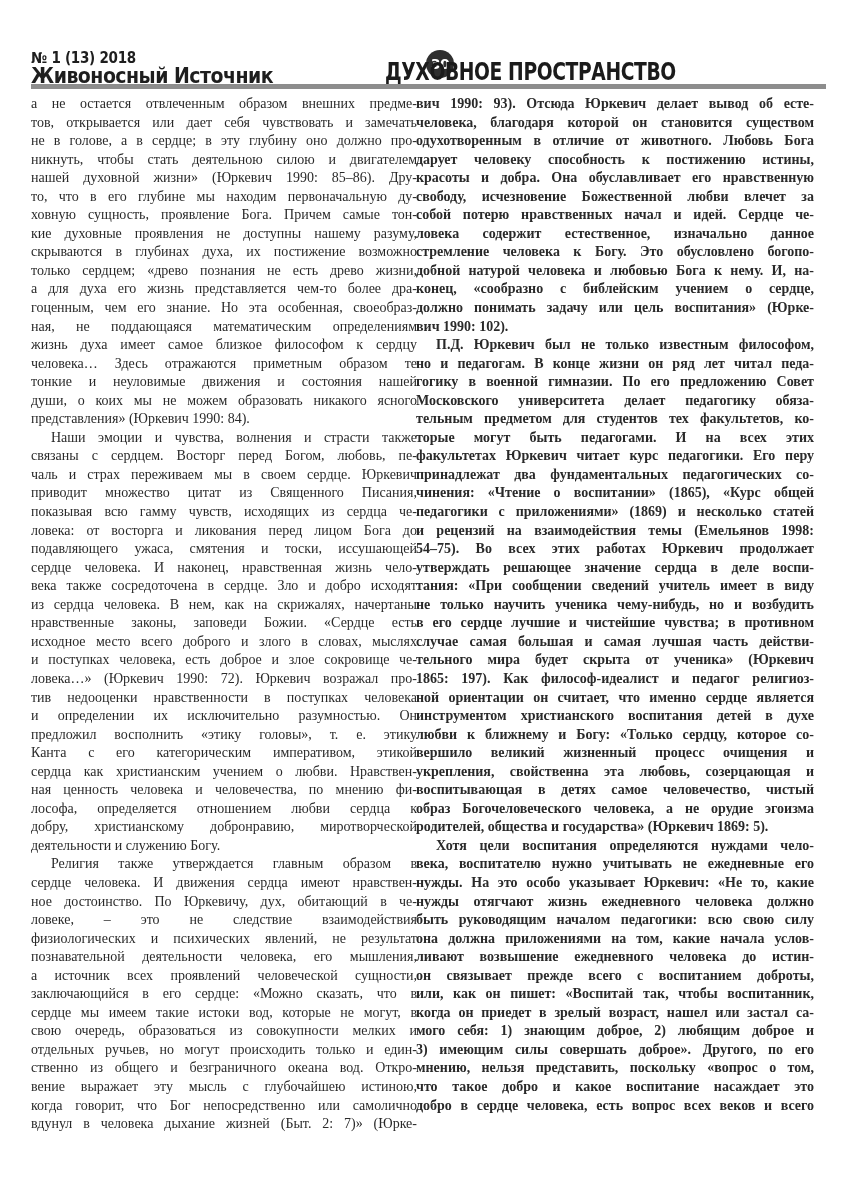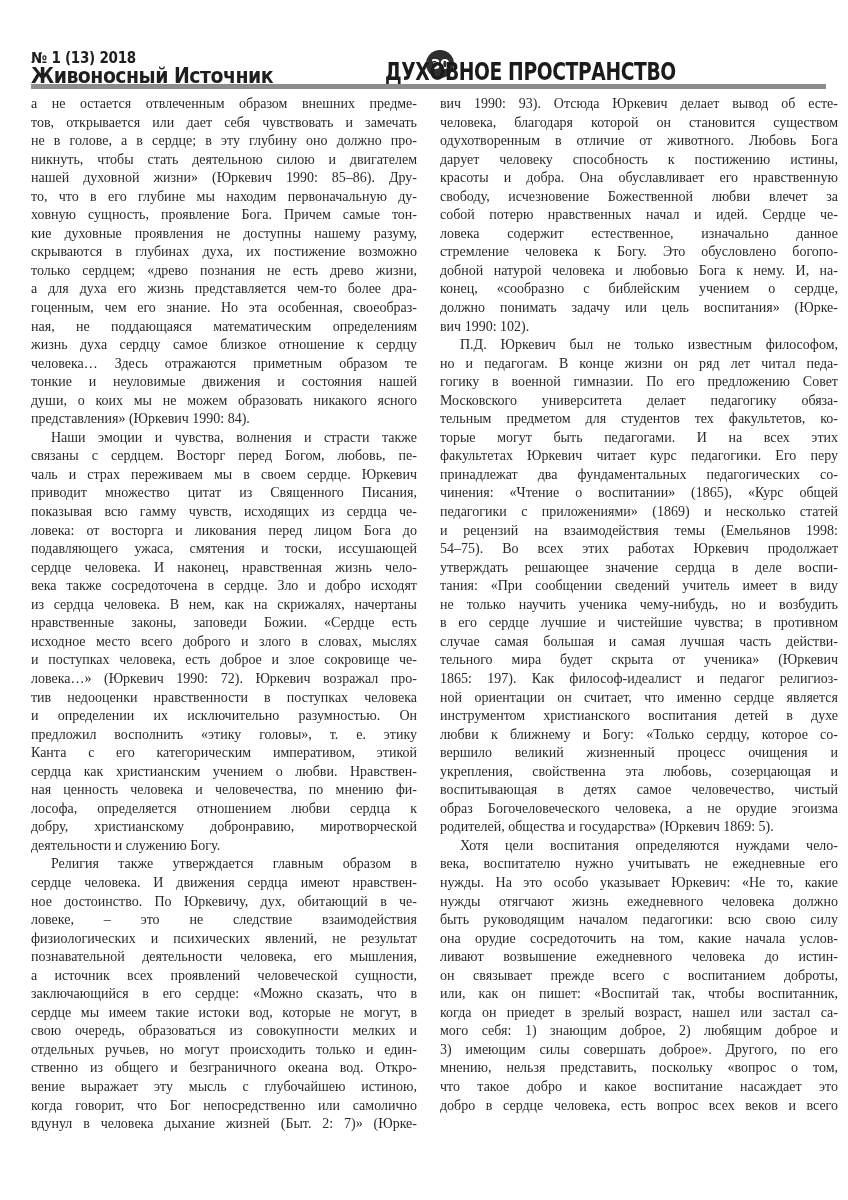--- a/index.html
+++ b/index.html
@@ -5,21 +5,21 @@
     html, body { margin: 0; padding: 0; background: #ffffff; }
     body { width: 848px; height: 1200px; position: relative; overflow: hidden; color: #2a2a2a; }
     .header { position: absolute; left: 0; top: 0; width: 698px; height: 96px; }
     .issue { position: absolute; left: 31px; top: 49px; font-family: "DejaVu Sans", sans-serif; font-weight: bold; font-size: 15px; letter-spacing: -0.3px; color: #1e1e1e; transform: scaleX(0.9); transform-origin: left; }
     .journal { position: absolute; left: 31px; top: 63px; font-family: "DejaVu Sans", sans-serif; font-weight: bold; font-size: 22px; letter-spacing: -0.6px; color: #1e1e1e; transform: scaleX(0.86); transform-origin: left; }
     .badge { position: absolute; left: 426px; top: 50px; width: 28px; height: 28px; border-radius: 50%; background: #2f2f2f; color: #fff; font-family: "DejaVu Sans", sans-serif; font-weight: bold; font-size: 14px; line-height: 28px; text-align: center; letter-spacing: -0.5px; }
     .section { position: absolute; right: 22px; top: 58px; font-family: "DejaVu Sans", sans-serif; font-weight: bold; font-size: 24px; letter-spacing: -0.5px; color: #1b1b1b; transform: scaleX(0.78); transform-origin: right; white-space: nowrap; }
     .rule { position: absolute; left: 31px; top: 84px; width: 795px; height: 5px; background: #8d8d8d; }
     .col { position: absolute; top: 95px; font-family: "Liberation Serif", serif; font-size: 14px; color: #2a2a2a; }
     .col-left { left: 31px; width: 386px; }
-    .col-right { left: 440px; width: 398px; }
+    .col-right { left: 416px; width: 398px; font-weight: bold; }
     .line { height: 18.55px; line-height: 18.55px; text-align: justify; text-align-last: justify; white-space: nowrap; overflow: visible; }
     .line.last { text-align-last: left; }
     .line.indent { padding-left: 20px; }
   </style>
 </head>
 <body>
 
 <div class="header">
   <div class="issue">№ 1 (13) 2018</div>
   <div class="journal">Живоносный Источник</div>
@@ -35,21 +35,21 @@
     <div class="line">никнуть, чтобы стать деятельною силою и двигателем</div>
     <div class="line">нашей духовной жизни» (Юркевич 1990: 85–86). Дру-</div>
     <div class="line">то, что в его глубине мы находим первоначальную ду-</div>
     <div class="line">ховную сущность, проявление Бога. Причем самые тон-</div>
     <div class="line">кие духовные проявления не доступны нашему разуму,</div>
     <div class="line">скрываются в глубинах духа, их постижение возможно</div>
     <div class="line">только сердцем; «древо познания не есть древо жизни,</div>
     <div class="line">а для духа его жизнь представляется чем-то более дра-</div>
     <div class="line">гоценным, чем его знание. Но эта особенная, своеобраз-</div>
     <div class="line">ная, не поддающаяся математическим определениям</div>
-    <div class="line">жизнь духа сердцу самое близкое отношение к сердцу</div>
+    <div class="line">жизнь духа имеет самое близкое философом к сердцу</div>
     <div class="line">человека… Здесь отражаются приметным образом те</div>
     <div class="line">тонкие и неуловимые движения и состояния нашей</div>
     <div class="line">души, о коих мы не можем образовать никакого ясного</div>
     <div class="line last">представления» (Юркевич 1990: 84).</div>
     <div class="line indent">Наши эмоции и чувства, волнения и страсти также</div>
     <div class="line">связаны с сердцем. Восторг перед Богом, любовь, пе-</div>
     <div class="line">чаль и страх переживаем мы в своем сердце. Юркевич</div>
     <div class="line">приводит множество цитат из Священного Писания,</div>
     <div class="line">показывая всю гамму чувств, исходящих из сердца че-</div>
     <div class="line">ловека: от восторга и ликования перед лицом Бога до</div>
@@ -125,21 +125,21 @@
     <div class="line">вершило великий жизненный процесс очищения и</div>
     <div class="line">укрепления, свойственна эта любовь, созерцающая и</div>
     <div class="line">воспитывающая в детях самое человечество, чистый</div>
     <div class="line">образ Богочеловеческого человека, а не орудие эгоизма</div>
     <div class="line last">родителей, общества и государства» (Юркевич 1869: 5).</div>
     <div class="line indent">Хотя цели воспитания определяются нуждами чело-</div>
     <div class="line">века, воспитателю нужно учитывать не ежедневные его</div>
     <div class="line">нужды. На это особо указывает Юркевич: «Не то, какие</div>
     <div class="line">нужды отягчают жизнь ежедневного человека должно</div>
     <div class="line">быть руководящим началом педагогики: всю свою силу</div>
-    <div class="line">она орудие сосредоточить на том, какие начала услов-</div>
+    <div class="line">она должна приложениями на том, какие начала услов-</div>
     <div class="line">ливают возвышение ежедневного человека до истин-</div>
     <div class="line">он связывает прежде всего с воспитанием доброты,</div>
     <div class="line">или, как он пишет: «Воспитай так, чтобы воспитанник,</div>
     <div class="line">когда он приедет в зрелый возраст, нашел или застал са-</div>
     <div class="line">мого себя: 1) знающим доброе, 2) любящим доброе и</div>
     <div class="line">3) имеющим силы совершать доброе». Другого, по его</div>
     <div class="line">мнению, нельзя представить, поскольку «вопрос о том,</div>
     <div class="line">что такое добро и какое воспитание насаждает это</div>
     <div class="line">добро в сердце человека, есть вопрос всех веков и всего</div>
   </div>

